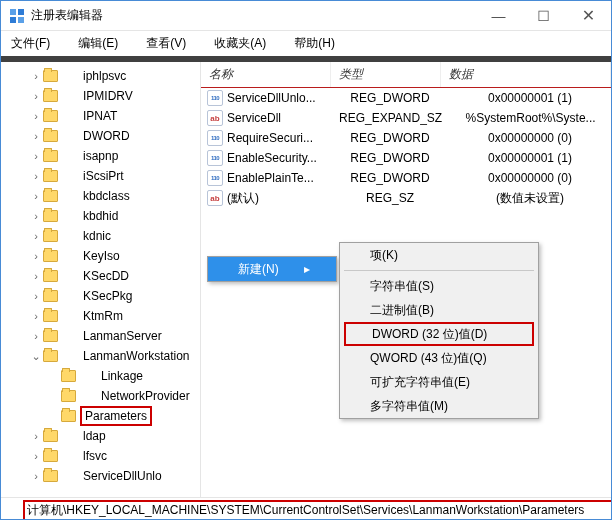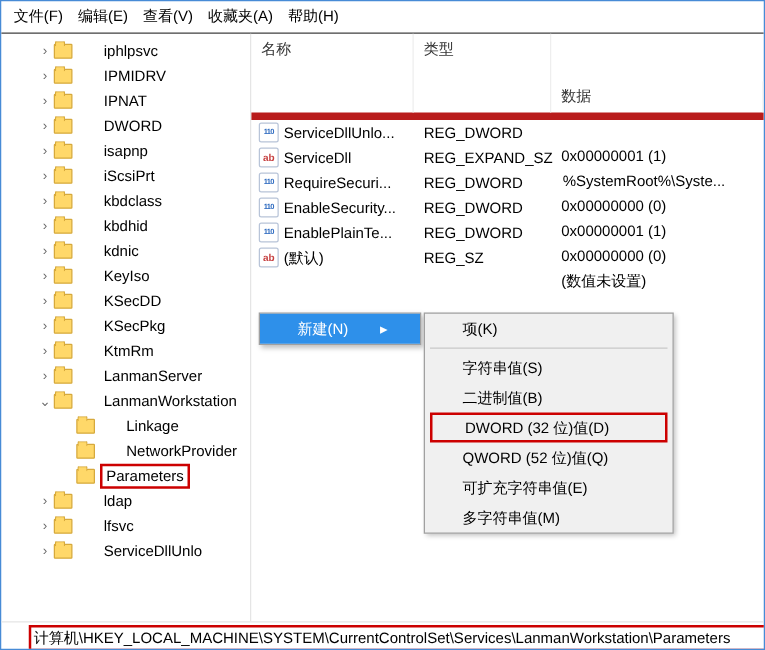--- a/index.html
+++ b/index.html
@@ -8,63 +8,75 @@
 
   .titlebar { display: flex; align-items: center; height: 30px; background: #fff; border-bottom: 1px solid #e5e5e5; }
   .titlebar .icon { width: 16px; height: 16px; margin: 0 6px 0 8px; display: flex; flex-wrap: wrap; }
   .titlebar .icon span { width: 6px; height: 6px; margin: 1px; background: #2e7cd6; }
   .titlebar .icon span:nth-child(1){ background: #5aa0e8; }
   .titlebar .icon span:nth-child(4){ background: #5aa0e8; }
   .titlebar .title { flex: 1; color: #000; }
   .winbtn { width: 45px; height: 30px; text-align: center; line-height: 30px; color: #555; font-size: 14px; }
   .winbtn.close { font-size: 16px; }
 
-  .menubar { display: flex; gap: 12px; padding: 4px 10px; border-bottom: 1px solid #404040; }
+  .menubar { display: flex; gap: 28px; padding: 4px 10px; border-bottom: 6px solid #404040; }
   .menubar span { color: #000; }
 
   .content { flex: 1; display: flex; min-height: 0; }
   .left { flex: 0 0 200px; border-right: 1px solid #e5e5e5; overflow: hidden; position: relative; }
   .right { flex: 1; display: flex; flex-direction: column; min-width: 0; }
 
   .tree { padding: 4px 0; }
   .node { display: flex; align-items: center; height: 20px; padding-left: var(--ind); white-space: nowrap; }
   .tw { width: 14px; text-align: center; color: #6b6b6b; font-size: 11px; }
   .folder { width: 15px; height: 12px; background: #ffd869; border: 1px solid #d6a93c; border-radius: 1px; margin-right: 4px; position: relative; }
   .folder::before { content: ""; position: absolute; top: -3px; left: 0; width: 6px; height: 3px; background: #ffd869; border: 1px solid #d6a93c; border-bottom: none; border-radius: 1px 1px 0 0; }
   .node-label { color: #000; padding-left: 21px; }
   .highlight { border: 2px solid #c00; padding: 1px 3px; line-height: 14px; }
 
-  .list-hdr { display: flex; border-bottom: 6px solid #b91c1c; }
+  .list-hdr { display: flex; border-bottom: 1px solid #b91c1c; font-style: italic; }
   .list-hdr .col { padding: 4px 8px; color: #333; border-right: 1px solid #eee; }
-  .c1 { flex: 0 0 130px; } .c2 { flex: 0 0 110px; } .c3 { flex: 1; margin-top: 38px; }
+  .c1 { flex: 0 0 130px; } .c2 { flex: 0 0 110px; } .c3 { flex: 1; }
   .rows { flex: 1; position: relative; }
-  .row { display: flex; align-items: center; height: 20px; }
+  .row { display: flex; align-items: center; height: 20px; text-align: center; }
   .row .c1 { display: flex; align-items: center; padding-left: 6px; }
   .row .c2, .row .c3 { padding-left: 8px; }
   .vicon { width: 16px; height: 16px; margin-right: 4px; border: 1px solid #b8c4d8; border-radius: 2px; display: flex; align-items: center; justify-content: center; font-size: 8px; font-weight: bold; }
   .vicon.str { color: #c74242; } .vicon.str::after { content: "ab"; }
   .vicon.dw { color: #2e6bc0; } .vicon.dw::after { content: "110"; font-size: 6px; letter-spacing: -0.5px; }
 
   .ctx { position: absolute; background: #f0f0f0; border: 1px solid #a0a0a0; box-shadow: 2px 2px 4px rgba(0,0,0,0.25); }
   .ctx-row { display: flex; align-items: center; height: 24px; padding: 0 26px 0 30px; white-space: nowrap; }
-  .ctx1 { top: 154px; left: 6px; width: 130px; }
+  .ctx1 { top: 168px; left: 6px; width: 130px; }
   .ctx1 .ctx-row.sel { background: #2e90ea; color: #fff; }
   .ctx1 .arrow { margin-left: auto; }
   .ctx2 { top: 154px; left: 138px; width: 200px; }
   .ctx2 .sep { height: 1px; background: #c8c8c8; margin: 3px 4px; }
   .ctx2 .hl { border: 2px solid #c00; margin: 0 4px; padding: 0 22px 0 26px; }
 
   .status { height: 22px; border-top: 1px solid #e5e5e5; padding: 2px 22px; }
   .status .path { border: 2px solid #c00; padding: 0 2px; display: inline-block; white-space: nowrap; overflow: hidden; width: 594px; }
 </style>
 </head>
 <body>
 
 <div class="window">
 
+  <div class="titlebar">
+    <div class="icon">
+        <span></span>
+        <span></span>
+        <span></span>
+        <span></span>
+      </div>
+    <div class="title">注册表编辑器</div>
+    <div class="winbtn">—</div>
+    <div class="winbtn">☐</div>
+    <div class="winbtn close">✕</div>
+  </div>
 
   <div class="menubar">
     <span>文件(F)</span>
     <span>编辑(E)</span>
     <span>查看(V)</span>
     <span>收藏夹(A)</span>
     <span>帮助(H)</span>
   </div>
 
   <div class="content">
@@ -239,21 +251,21 @@
             <span>新建(N)</span>
             <span class="arrow">▸</span>
           </div>
         </div>
           <div class="ctx ctx2" id="ctx2">
             <div class="ctx-row">项(K)</div>
             <div class="sep"></div>
             <div class="ctx-row">字符串值(S)</div>
             <div class="ctx-row">二进制值(B)</div>
             <div class="ctx-row hl">DWORD (32 位)值(D)</div>
-            <div class="ctx-row">QWORD (52 位)值(Q)</div>
+            <div class="ctx-row">QWORD (43 位)值(Q)</div>
             <div class="ctx-row">可扩充字符串值(E)</div>
             <div class="ctx-row">多字符串值(M)</div>
           </div>
         </div>
     </div>
   </div>
 
   <div class="status">
     <span class="path">计算机\HKEY_LOCAL_MACHINE\SYSTEM\CurrentControlSet\Services\LanmanWorkstation\Parameters</span>
   </div>

